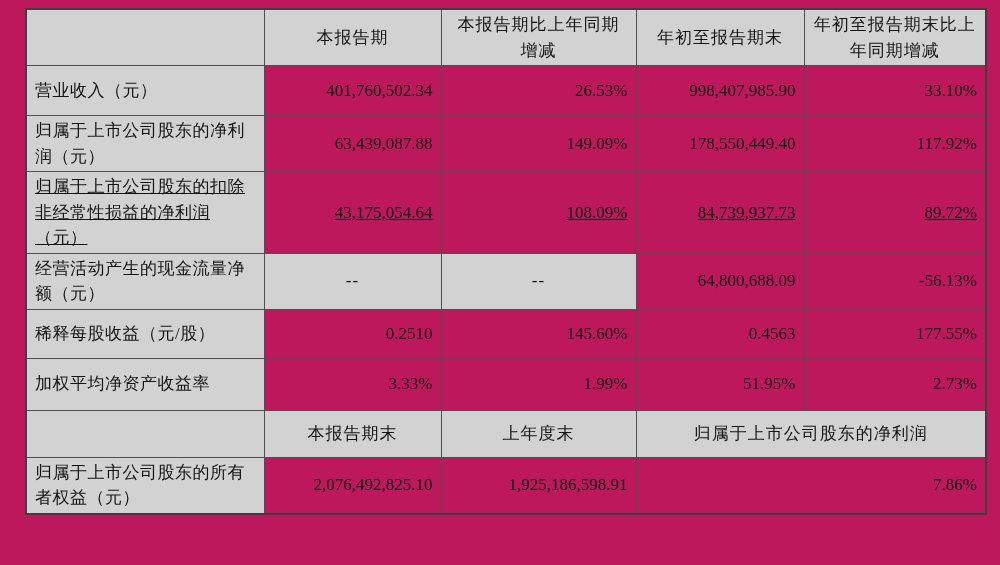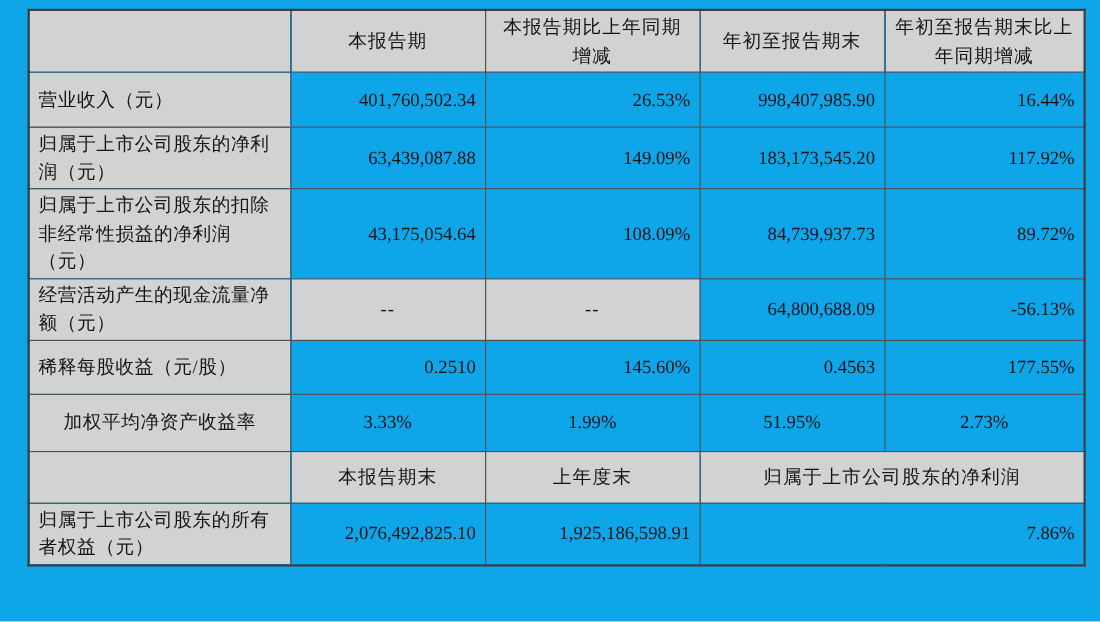--- a/index.html
+++ b/index.html
@@ -1,17 +1,17 @@
 <!DOCTYPE html>
 <html><head>
 <meta charset="utf-8">
 <style>
   html,body{margin:0;padding:0;background:#ffffff;}
   .page{
-    position:relative;width:1000px;height:565px;background:#0ea5e9;overflow:hidden;
+    position:relative;width:1000px;height:565px;background:#be185d;overflow:hidden;
     font-family:"Liberation Serif","DejaVu Serif",serif;color:#141414;
   }
   table.fin{
     position:absolute;left:25px;top:8px;width:960px;
     border-collapse:collapse;table-layout:fixed;
     border:2px solid #3e3e3e;
   }
   table.fin td{
     border:1px solid #4f4f4f;
     font-size:17px;
@@ -21,25 +21,25 @@
     overflow:hidden;
   }
   .gray{background:#d2d2d2;}
   .lbl{text-align:left;padding:2px 10px 2px 12px;letter-spacing:0.5px;}
   .num{text-align:right;padding-right:14px;}
   .ctr{text-align:center;letter-spacing:1px;}
   
   .rh-h1 td{height:48px;}
   .rh-1 td{height:45px;}
   .rh-2 td{height:48px;}
-  .rh-3 td{height:70px;}
+  .rh-3 td{height:70px;text-decoration:underline;}
   .rh-4 td{height:50px;}
   .rh-5 td{height:44px;}
   .rh-6 td{height:44px;}
-  .rh-7 td{height:47px;text-align:center;}
+  .rh-7 td{height:47px;}
   .rh-h2 td{height:42px;}
   .rh-8 td{height:48px;}
   .rh-9 td{height:49px;}
 </style>
 </head>
 <body>
 
 <div class="page">
   <table class="fin">
     <colgroup>
@@ -57,28 +57,28 @@
         <td class="gray ctr">本报告期比上年同期增减</td>
         <td class="gray ctr">年初至报告期末</td>
         <td class="gray ctr">年初至报告期末比上年同期增减</td>
       </tr>
 
       <tr class="rh-1">
         <td class="gray lbl">营业收入（元）</td>
         <td class="num">401,760,502.34</td>
         <td class="num">26.53%</td>
         <td class="num">998,407,985.90</td>
-        <td class="num">16.44%</td>
+        <td class="num">33.10%</td>
       </tr>
 
       <tr class="rh-2">
         <td class="gray lbl">归属于上市公司股东的净利润（元）</td>
         <td class="num">63,439,087.88</td>
         <td class="num">149.09%</td>
-        <td class="num">183,173,545.20</td>
+        <td class="num">178,550,449.40</td>
         <td class="num">117.92%</td>
       </tr>
 
       <tr class="rh-3">
         <td class="gray lbl">归属于上市公司股东的扣除非经常性损益的净利润（元）</td>
         <td class="num">43,175,054.64</td>
         <td class="num">108.09%</td>
         <td class="num">84,739,937.73</td>
         <td class="num">89.72%</td>
       </tr>

